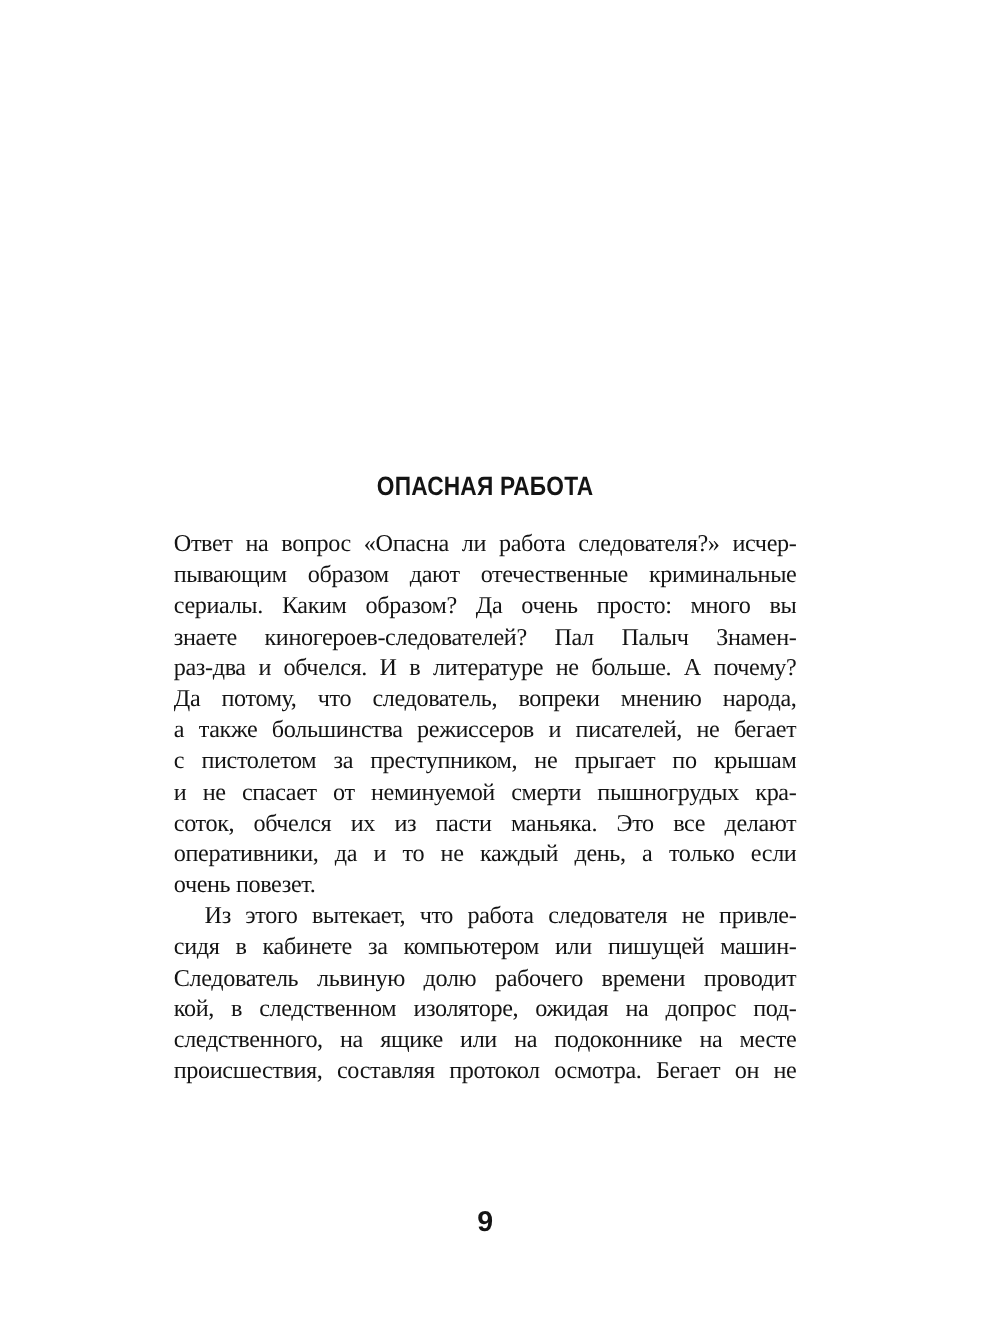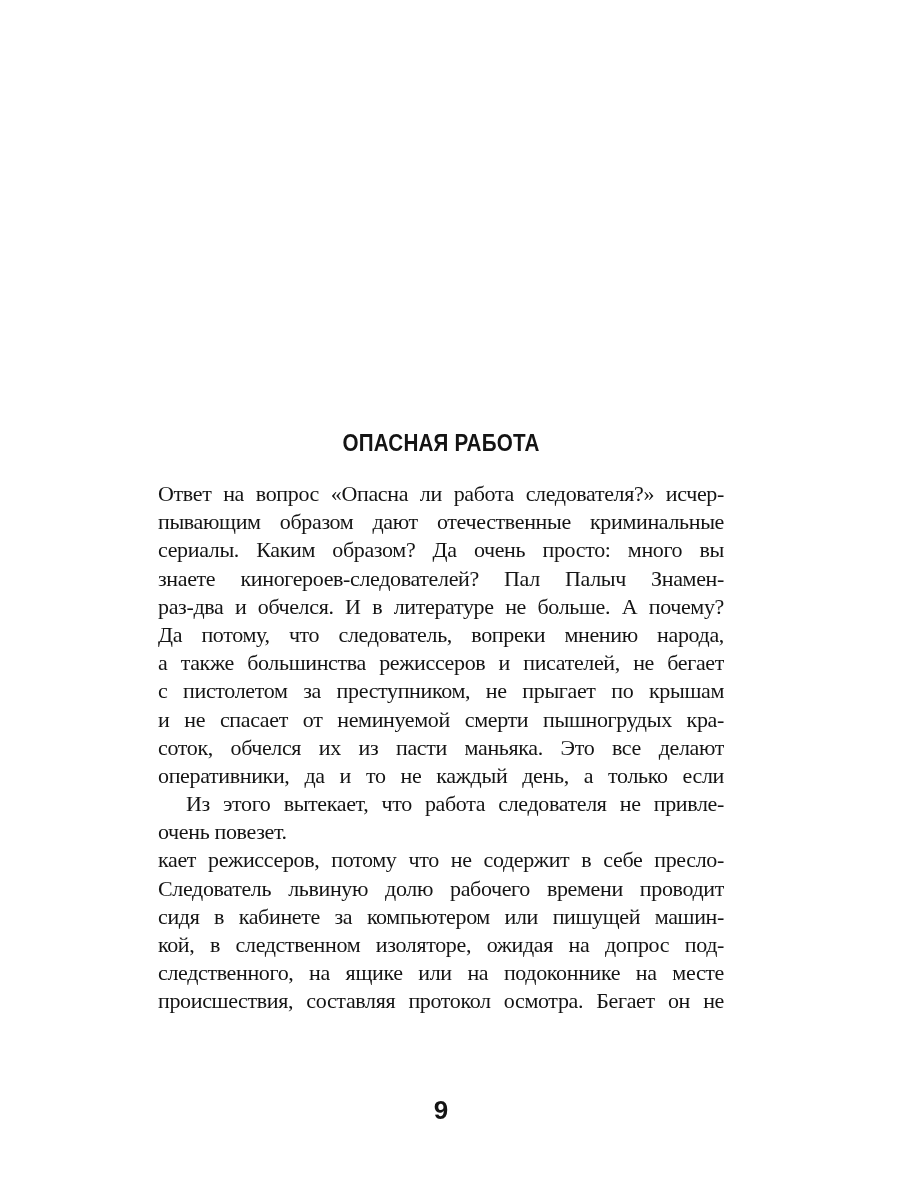--- a/index.html
+++ b/index.html
@@ -80,24 +80,23 @@
       <div class="line">пывающим образом дают отечественные криминальные</div>
       <div class="line">сериалы. Каким образом? Да очень просто: много вы</div>
       <div class="line">знаете киногероев-следователей? Пал Палыч Знамен-</div>
       <div class="line">раз-два и обчелся. И в литературе не больше. А почему?</div>
       <div class="line">Да потому, что следователь, вопреки мнению народа,</div>
       <div class="line">а также большинства режиссеров и писателей, не бегает</div>
       <div class="line">с пистолетом за преступником, не прыгает по крышам</div>
       <div class="line">и не спасает от неминуемой смерти пышногрудых кра-</div>
       <div class="line">соток, обчелся их из пасти маньяка. Это все делают</div>
       <div class="line">оперативники, да и то не каждый день, а только если</div>
+      <div class="line endline">очень повезет.</div>
       <div class="line indent">Из этого вытекает, что работа следователя не привле-</div>
-      <div class="line endline">очень повезет.</div>
-      <div class="line">кает режиссеров, потому что не содержит в себе пресло-</div>
+      <div class="line">сидя в кабинете за компьютером или пишущей машин-</div>
       <div class="line">Следователь львиную долю рабочего времени проводит</div>
-      <div class="line">сидя в кабинете за компьютером или пишущей машин-</div>
       <div class="line">кой, в следственном изоляторе, ожидая на допрос под-</div>
       <div class="line">следственного, на ящике или на подоконнике на месте</div>
       <div class="line">происшествия, составляя протокол осмотра. Бегает он не</div>
     </div>
 
   <div class="page-number">9</div>
 </div>
 
 </body></html>

